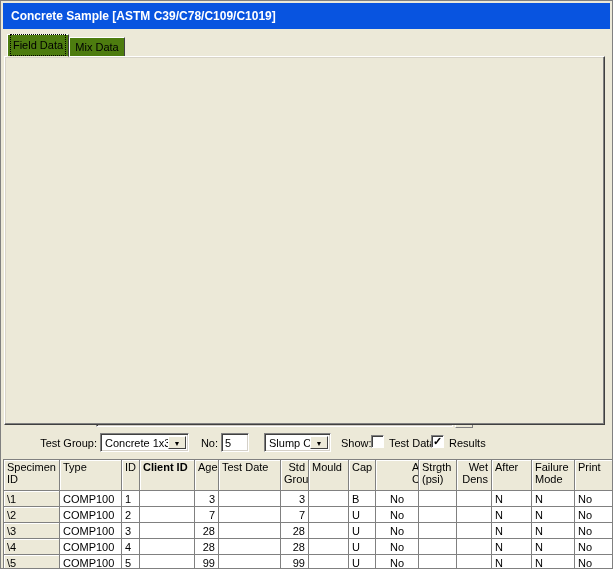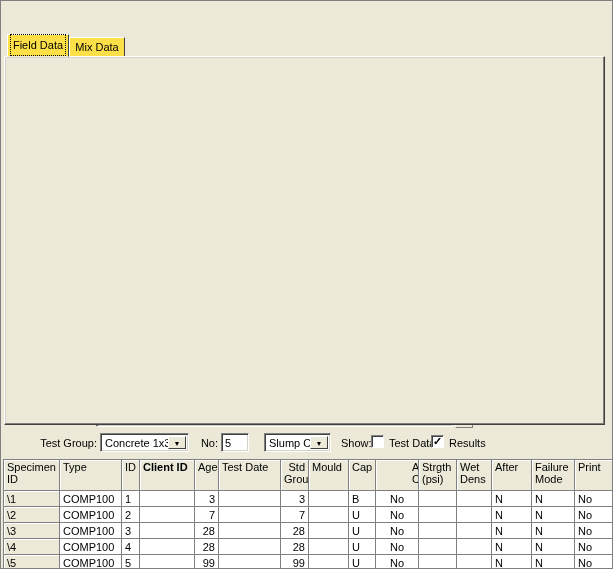--- a/index.html
+++ b/index.html
@@ -1,19 +1,19 @@
 <!DOCTYPE html>
 <html><head>
 <meta charset="utf-8">
 <style>
   html,body{margin:0;padding:0;}
   body{font-family:"Liberation Sans", sans-serif; font-size:11px; color:#000; background:#fff;}
   #win{position:relative; width:613px; height:569px; background:#ECE9D8; border:1px solid #808080; box-sizing:border-box; overflow:hidden;}
   #titlebar{position:absolute; left:2px; top:2px; width:607px; height:26px; background:#0854E0; color:#fff; font-weight:bold; font-size:12px; line-height:26px; padding-left:8px; box-sizing:border-box;}
-  .tab{position:absolute; background:#fde047; border:1px solid; border-color:#fff #404040 #ECE9D8 #fff; box-sizing:border-box; text-align:center;}
+  .tab{position:absolute; background:#4d7c0f; border:1px solid; border-color:#fff #404040 #ECE9D8 #fff; box-sizing:border-box; text-align:center;}
   .tab.active{left:6px; top:33px; width:62px; height:23px; z-index:3; line-height:20px;}
   .tab.inactive{left:68px; top:36px; width:56px; height:20px; line-height:18px; border-bottom-color:#404040; z-index:1;}
   .tab.active .focusrect{display:inline-block; outline:1px dotted #000; padding:0 2px;}
   #tabpage{position:absolute; left:3px; top:55px; width:601px; height:369px; background:#ECE9D8; border:1px solid; border-color:#fff #404040 #404040 #fff; box-shadow:inset -1px -1px 0 #808080, inset 1px 1px 0 #d8d4c8; box-sizing:border-box; z-index:2;}
   .lbl{position:absolute; height:13px; line-height:13px; text-align:right; white-space:nowrap;}
   .lbl.left{text-align:left;}
   .inp{position:absolute; height:19px; background:#fff; border:1px solid; border-color:#808080 #fff #fff #808080; box-shadow:inset 1px 1px 0 #404040, inset -1px -1px 0 #d4d0c8; box-sizing:border-box; font-family:"Liberation Sans",sans-serif; font-size:11px; padding:2px 3px; outline:none;}
   .inp.disabled{background:#ECE9D8;}
   .combo{position:absolute; height:19px; background:#fff; border:1px solid; border-color:#808080 #fff #fff #808080; box-shadow:inset 1px 1px 0 #404040, inset -1px -1px 0 #d4d0c8; box-sizing:border-box; overflow:hidden;}
   .combo-text{position:absolute; left:4px; top:3px; right:20px; white-space:nowrap; overflow:hidden;}
@@ -26,20 +26,23 @@
   #grid th{background:#ECE9D8; border:1px solid #808080; box-shadow:inset 1px 1px 0 #fff; font-weight:normal; vertical-align:top; white-space:pre-line; padding:1px 3px; text-align:left; overflow:hidden;margin-left:28px;}
   #grid td{background:#fff; border:1px solid #808080; padding:1px 3px; height:13px; overflow:hidden; white-space:nowrap;}
   #grid td.rowhead{background:#ECE9D8; box-shadow:inset 1px 1px 0 #fff;}
   #grid .r{text-align:right;} #grid .c{text-align:center;}
   #grid{border-bottom:2px solid #000;}
 </style>
 </head>
 <body>
 
 <div id="win">
+  <div id="titlebar" style="background: rgb(8, 84, 224);">
+    <span>Concrete Sample [ASTM C39/C78/C109/C1019]</span>
+  </div>
 
   <div class="tab active"><span class="focusrect">Field Data</span></div>
   <div class="tab inactive"><span>Mix Data</span></div>
 
   <div id="tabpage"></div>
 
   <div class="lbl" style="left:20px;top:66px;width:72px;">DFR:</div>
   <input class="inp" style="left: 95px; top: 62px; width: 82px;" value="">
   <div class="lbl" style="left:240px;top:66px;width:133px;">Field Data Source Note:</div>
   <input class="inp" style="left: 376px; top: 62px; width: 55px;" value="">
@@ -181,21 +184,21 @@
           <th style="height: 28px; text-align: right;">Age</th>
           <th style="height: 28px;">Test Date</th>
           <th style="height: 28px; text-align: right;">Std
 Group</th>
           <th style="height: 28px;">Mould</th>
           <th style="height: 28px;">Cap</th>
           <th style="height: 28px; text-align: right; padding-left: 36px;">Apply
 Corrcn</th>
           <th style="height: 28px; text-align: left;">Strgth
 (psi)</th>
-          <th style="height: 28px; ">Wet
+          <th style="height: 28px; text-align: right;">Wet
 Dens</th>
           <th style="height: 28px;">After</th>
           <th style="height: 28px;">Failure
 Mode</th>
           <th style="height: 28px;">Print</th>
         </tr>
       </thead>
     <tbody>
         <tr>
           <td class="rowhead">\1</td>

